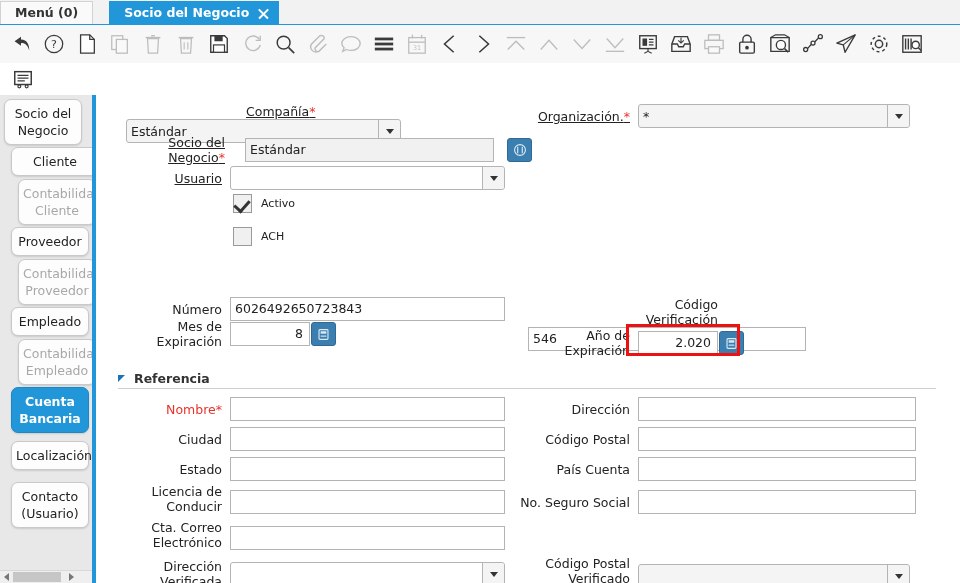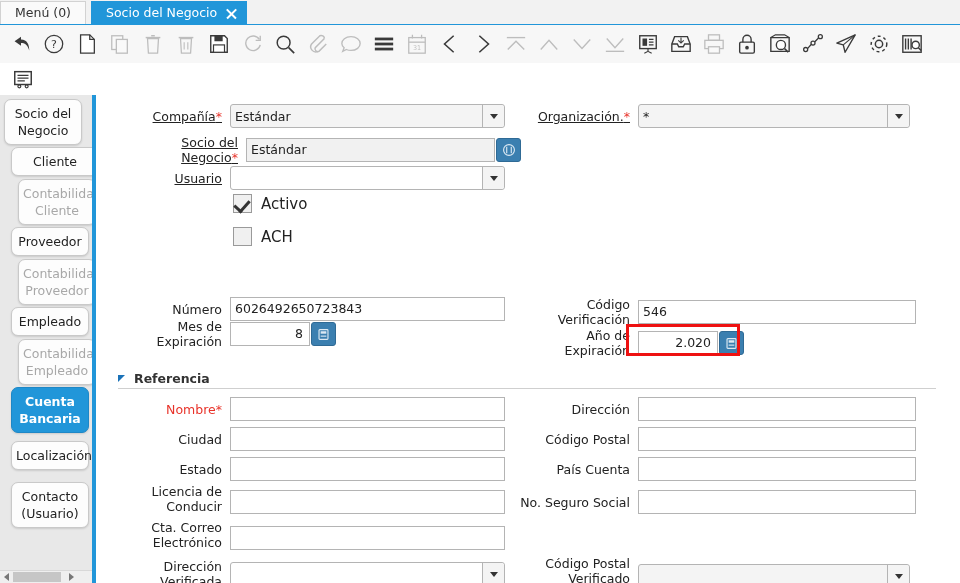--- a/index.html
+++ b/index.html
@@ -21,23 +21,24 @@
     display: flex; align-items: flex-end;
   }
   .tab {
     height: 22px; line-height: 22px;
     padding: 0 14px;
     font-size: 12.5px;
     color: #333;
     background: #fafafa;
     border: 1px solid #d2d2d2;
     border-bottom: none;
-    margin-right: 5px;
+    margin-right: 16px;
     cursor: pointer;
     white-space: nowrap;
+    font-weight: bold;
   }
   .tab.active {
     background: #2196d9;
     color: #ffffff;
     border-color: #2196d9;
     padding-right: 8px;
     display: flex; align-items: center; gap: 8px;
   }
   .tab-close {
     display: inline-block; width: 13px; height: 13px;
@@ -211,21 +212,21 @@
     box-sizing: border-box;
   }
   .cbox.checked::after {
     content: "";
     position: absolute; left: 3px; top: 2px;
     width: 7px; height: 12px;
     border: solid #333;
     border-width: 0 3px 3px 0;
     transform: rotate(42deg);
   }
-  .cblabel { font-size: 15px; color: #222; }
+  .cblabel { font-size: 11px; color: #222; }
 
   
   .section {
     position: absolute; display: flex; align-items: center; gap: 9px;
   }
   .sec-tri {
     width: 0; height: 0;
     border-left: 7px solid #1a72b8;
     border-bottom: 7px solid transparent;
     transform: rotate(0deg);
@@ -508,41 +509,41 @@
     <div class="side-hthumb"></div>
     <div class="scroll-arrow" style="left:66px; top:0; height:11px;">
       <span style="width:0;height:0;border-top:4px solid transparent;border-bottom:4px solid transparent;border-left:5px solid #777;"></span>
     </div>
   </div>
 
   <div class="accent-strip"></div>
 
   <div class="form">
 
-    <div class="frow" style="left:0; top:9px;">
+    <div class="frow" style="left:8px; top:9px;flex-direction:column;">
       <div class="flabel link" style="width:112px;"><span>Compañía</span><span class="star">*</span></div>
       <div class="fselect" style="width:275px; margin-left:8px;">
         <span class="sval">Estándar</span>
         <span class="arrowbox">
             <span class="caret-dn"></span>
           </span>
       </div>
     </div>
 
     <div class="frow" style="left:410px; top:9px;">
       <div class="flabel link" style="width:110px;"><span>Organización.</span><span class="star">*</span></div>
       <div class="fselect" style="width:272px; margin-left:8px;">
         <span class="sval">*</span>
         <span class="arrowbox">
             <span class="caret-dn"></span>
           </span>
       </div>
     </div>
 
-    <div class="frow" style="left:16px; top:40px;">
+    <div class="frow" style="left:3px; top:40px;gap:12px;">
       <div class="flabel link" style="width:112px;"><span>Socio del Negocio</span><span class="star">*</span></div>
       <div class="finput ro" style="width:249px; margin-left:8px;"><span>Estándar</span></div>
       <div class="bluebtn" style="margin-left:1px;">
         <svg width="14" height="14" viewBox="0 0 16 16">
             <circle cx="8" cy="8" r="6.2" fill="none" stroke="#dce9f3" stroke-width="1.3"></circle>
             <path d="M5.4 4.4 V11.6 M10.6 4.4 V11.6" stroke="#dce9f3" stroke-width="1.3"></path>
           </svg>
       </div>
     </div>
 
@@ -569,21 +570,21 @@
         <span class="cblabel">ACH</span>
       </div>
     </div>
 
 
     <div class="frow" style="left:0; top:202px;">
       <div class="flabel" style="width:112px;"><span>Número</span></div>
       <div class="finput" style="width:275px; margin-left:8px;"><span>6026492650723843</span></div>
     </div>
 
-    <div class="frow" style="left:410px; top:202px;">
+    <div class="frow" style="left:410px; top:202px;flex-direction:column;">
       <div class="flabel" style="width:110px;"><span>Código Verificación</span></div>
       <div class="finput" style="width:278px; margin-left:8px;"><span>546</span></div>
     </div>
 
     <div class="frow" style="left:0; top:224px;">
       <div class="flabel" style="width:112px;"><span>Mes de Expiración</span></div>
       <div class="finput num" style="width:80px; margin-left:8px;"><span>8</span></div>
       <div class="bluebtn" style="margin-left:1px;">
         <svg width="13" height="13" viewBox="0 0 16 16">
             <rect x="2.5" y="2" width="11" height="12" rx="1" fill="none" stroke="#dce9f3" stroke-width="1.4"></rect>

